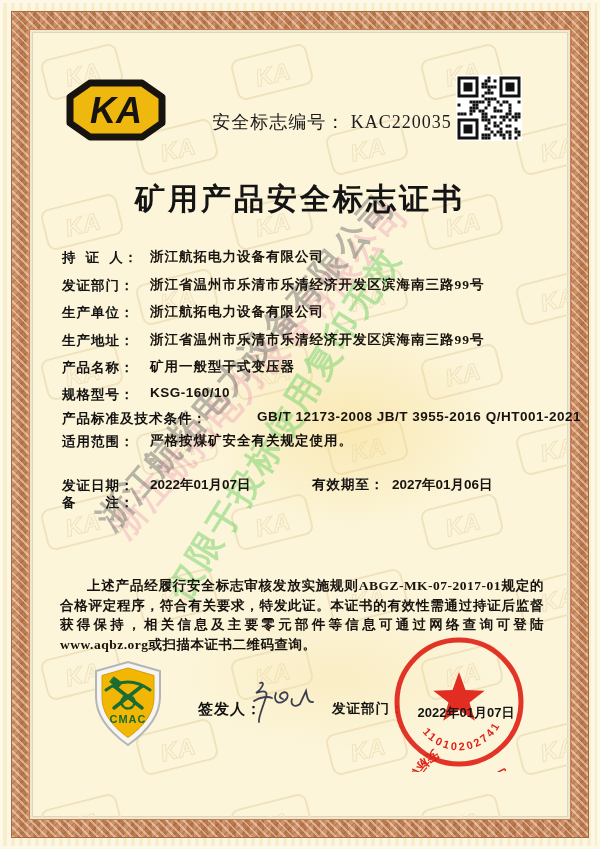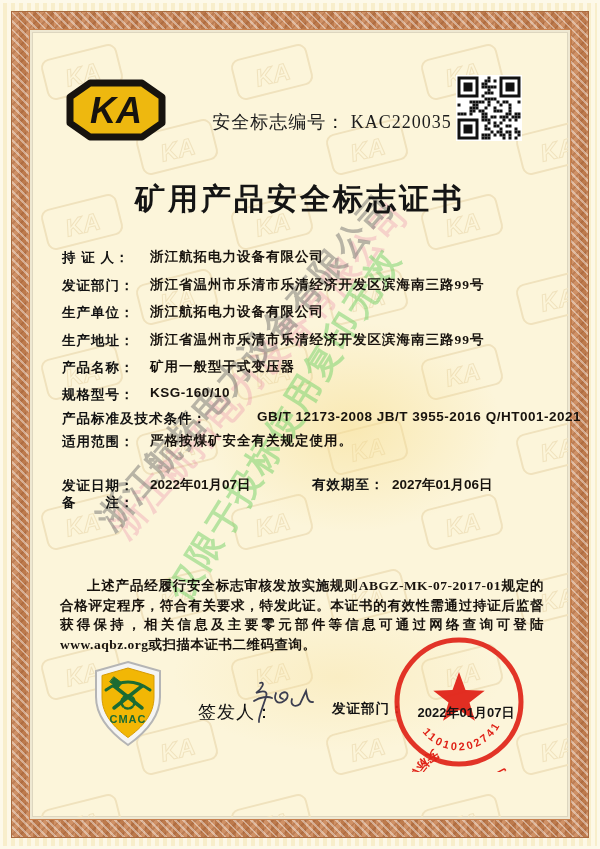--- a/index.html
+++ b/index.html
@@ -40,42 +40,42 @@
     font-family:"Liberation Serif",serif;font-size:18px;color:#1c1c1c;letter-spacing:1px;}
   .qr{position:absolute;left:424px;top:43px;z-index:2;}
 
   .title{position:absolute;left:0;top:147px;width:100%;z-index:2;text-align:center;
     font-family:"Liberation Serif",serif;font-weight:bold;font-size:30px;color:#141414;
     letter-spacing:3px;}
 
   
   .row{position:absolute;left:30px;z-index:2;height:20px;white-space:nowrap;}
   .lab{display:inline-block;font-weight:bold;font-size:13.5px;color:#121212;
-    font-family:Liberation Sans, sans-serif;letter-spacing:1px;text-align:right;}
+    font-family:Liberation Mono, monospace;letter-spacing:1px;text-align:right;}
   .val{position:absolute;left:88px;top:0;font-family:"Liberation Serif",serif;
     font-weight:bold;font-size:13.5px;color:#17120d;letter-spacing:1px;}
   .val.sans{font-family:"Liberation Sans",sans-serif;letter-spacing:0.5px;}
   .r0{top:216px}.r1{top:244px}.r2{top:271px}.r3{top:299px}.r4{top:326px}.r5{top:353px}
   .r6{top:377px}.r7{top:400px}
   .r6 .val{left:195px;}
   .row-dates{position:absolute;left:30px;top:431px;z-index:2;white-space:nowrap;height:20px;margin-top:13px;}
   .row-dates .val-issue{position:absolute;left:88px;top:0;}
   .row-dates .lab-valid{position:absolute;left:250px;top:0;}
   .row-dates .val-valid{position:absolute;left:330px;top:0;text-align:right;}
   .dateval{font-family:"Liberation Sans",sans-serif;font-weight:bold;font-size:13.5px;color:#17120d;}
   .row-remark{position:absolute;left:30px;top:461px;z-index:2;}
 
   .paragraph{position:absolute;left:28px;top:544px;width:484px;z-index:2;
     font-family:"Liberation Serif",serif;font-weight:bold;font-size:13.5px;line-height:19.5px;
     color:#17120d;text-align:justify;text-indent:2em;letter-spacing:0.5px;}
 
   
   .cmac{position:absolute;left:60px;top:628px;z-index:2;}
-  .signer-label{position:absolute;left:166px;top:668px;z-index:2;font-weight:normal;
-    font-size:18px;color:#121212;letter-spacing:1px;}
+  .signer-label{position:absolute;left:166px;top:668px;z-index:2;font-weight:bold;
+    font-size:15px;color:#121212;letter-spacing:1px;}
   .signature{position:absolute;left:218px;top:645px;z-index:3;}
   .dept-label{position:absolute;left:300px;top:668px;z-index:2;font-weight:bold;
     font-size:13.5px;color:#121212;letter-spacing:1px;}
   .seal{position:absolute;left:357px;top:600px;z-index:4;}
   .seal-date{position:absolute;left:374px;top:672px;width:120px;z-index:5;text-align:center;
     font-family:"Liberation Sans",sans-serif;font-weight:bold;font-size:13px;color:#151515;}
 </style>
 </head>
 <body>
 

